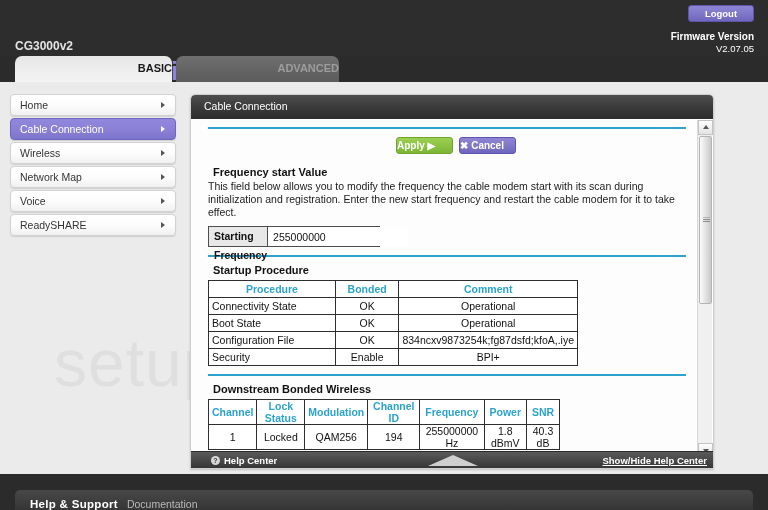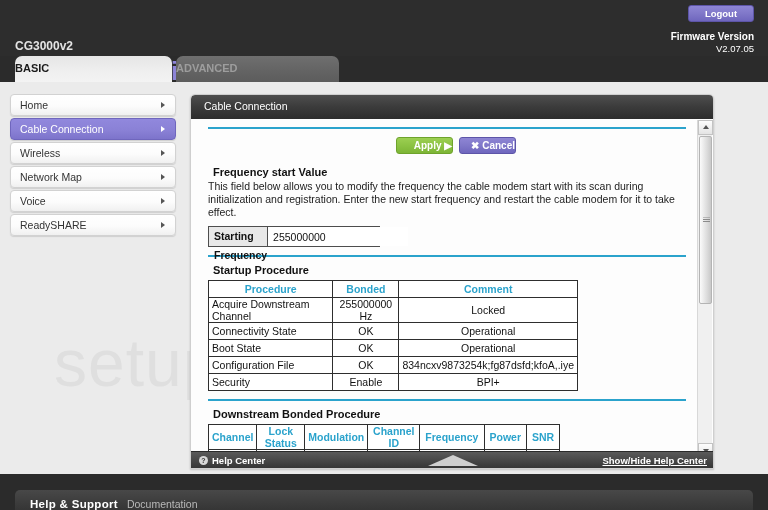--- a/index.html
+++ b/index.html
@@ -98,21 +98,21 @@
     left: 0; top: 56px;
     width: 768px; height: 26px;
   }
   .tab {
     position: absolute;
     top: 0;
     height: 26px;
     border-radius: 7px 7px 0 0;
     font-size: 11px;
     font-weight: bold;
-    text-align: left;
+    text-align: right;
     line-height: 25px;
     cursor: pointer;
   }
   .tab-basic {
     left: 15px;
     width: 157px;
     background: linear-gradient(to bottom, #e6e6e6 0%, #efefef 60%, #f3f3f3 100%);
     color: #1a1a1a;
   }
   .tab-advanced {
@@ -229,21 +229,21 @@
     height: 22px;
     margin-top: 8px;
   }
   .btn {
     position: absolute;
     height: 17px;
     border-radius: 3px;
     font-size: 10px;
     font-weight: bold;
     color: #ffffff;
-    text-align: right;
+    text-align: left;
     line-height: 15px;
     cursor: pointer;
   }
   .btn-apply {
     left: 191px;
     width: 57px;
     background: linear-gradient(to bottom, #9ccf52 0%, #8cc343 50%, #7db536 100%);
     border: 1px solid #6ea32c;
   }
   .btn-cancel {
@@ -378,21 +378,21 @@
   
   .helpbar {
     position: absolute;
     left: 0; bottom: 0;
     width: 524px; height: 17px;
     background: linear-gradient(to bottom, #5a5a5a 0%, #484848 50%, #363636 100%);
     border-top: 1px solid #2a2a2a;
   }
   .help-left {
     position: absolute;
-    left: 8px; top: 0;
+    left: 20px; top: 0;
     display: flex;
     align-items: center;
     height: 17px;
     cursor: pointer;
   }
   .help-q {
     width: 9px; height: 9px;
     border-radius: 50%;
     background: #d8d8d8;
     color: #3a3a3a;
@@ -537,25 +537,20 @@
         <div class="sec-title">Startup Procedure</div>
         <table class="tbl t-startup">
           <thead>
             <tr>
               <th>Procedure</th>
               <th>Bonded</th>
               <th>Comment</th>
             </tr>
           </thead>
           <tbody>
-            <tr>
-              <td class="left">Acquire Downstream Channel</td>
-              <td>255000000 Hz</td>
-              <td>Locked</td>
-            </tr>
             <tr>
               <td class="left">Connectivity State</td>
               <td>OK</td>
               <td>Operational</td>
             </tr>
             <tr>
               <td class="left">Boot State</td>
               <td>OK</td>
               <td>Operational</td>
             </tr>
@@ -567,21 +562,21 @@
             <tr>
               <td class="left">Security</td>
               <td>Enable</td>
               <td>BPI+</td>
             </tr>
           </tbody>
         </table>
 
         <div class="rule"></div>
 
-        <div class="sec-title">Downstream Bonded Procedure</div>
+        <div class="sec-title">Downstream Bonded Wireless</div>
         <table class="tbl t-ds">
           <thead>
             <tr>
               <th>Channel</th>
               <th>Lock Status</th>
               <th>Modulation</th>
               <th>Channel ID</th>
               <th>Frequency</th>
               <th>Power</th>
               <th>SNR</th>

